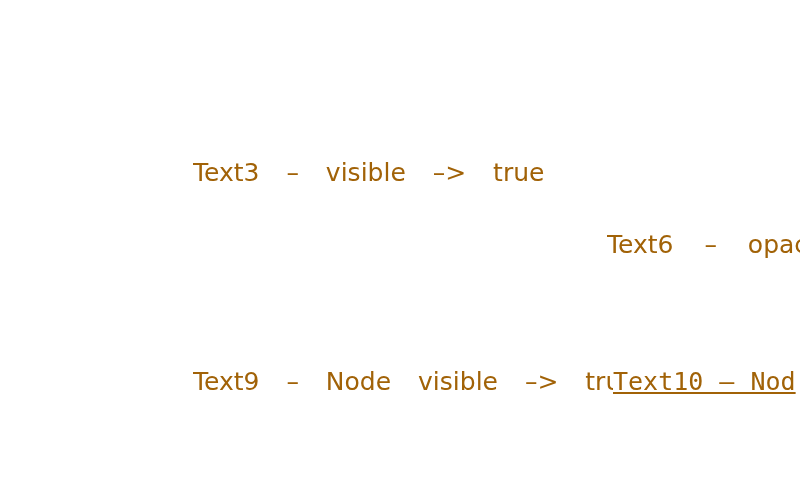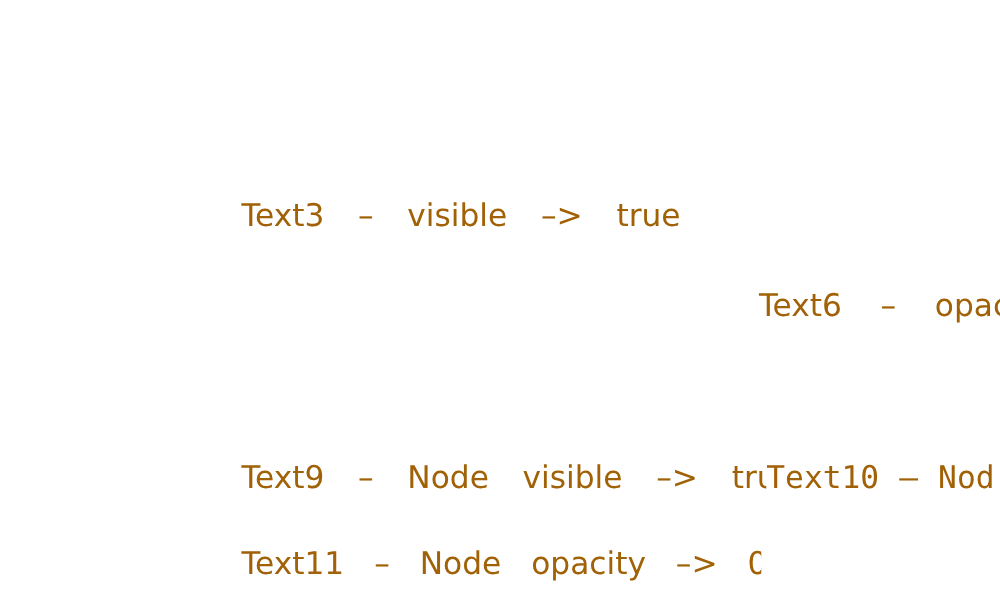--- a/index.html
+++ b/index.html
@@ -19,31 +19,31 @@
   }
   .label {
     position: absolute;
     white-space: nowrap;
     overflow: hidden;
     line-height: 1;
     height: 30px;
   }
   .mono {
     font-family: "DejaVu Sans Mono", monospace;
+    text-decoration: underline;
   }
   
   #t3  { left: 193px; top: 149px; word-spacing: 19px; }
   #t6  { left: 607px; top: 221px; width: 193px; word-spacing: 23px; }
   #t9  { left: 193px; top: 358px; width: 420px; word-spacing: 19px; }
   #t10 { left: 613px; top: 358px; width: 187px; word-spacing: 1px;  }
   #t11 { left: 193px; top: 427px; width: 416px; word-spacing: 16px; }
   #t12 { left: 611px; top: 427px; width: 189px; word-spacing: 12px; }
 </style>
 </head>
 <body>
 
 <div id="screen">
   <div id="t3" class="label">Text3 – visible –&gt; true</div>
   <div id="t6" class="label">Text6 – opaci</div>
   <div id="t9" class="label">Text9 – Node visible –&gt; tru</div>
   <div id="t10" class="label mono">Text10 – Nod</div>
-  <div id="t11" class="label">Text11 – Node opacity –&gt; 0</div>
 </div>
 
 </body></html>

